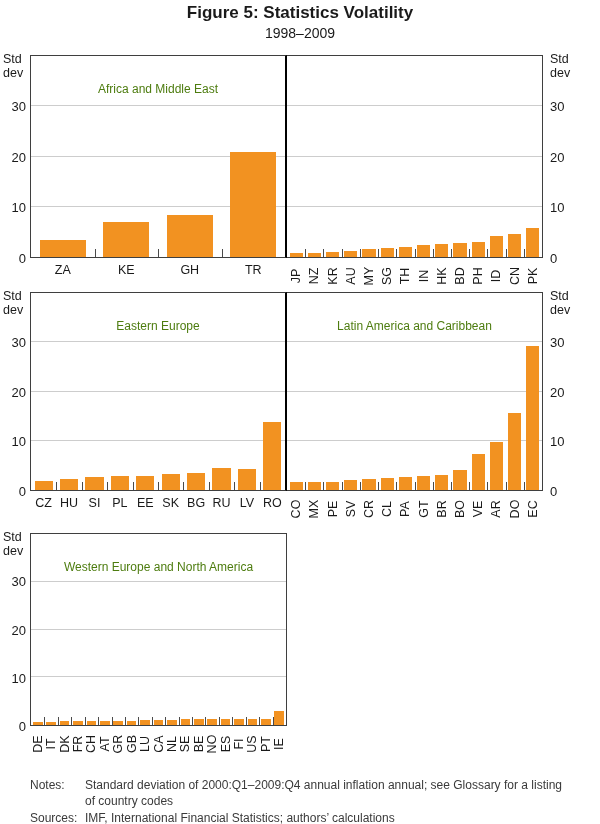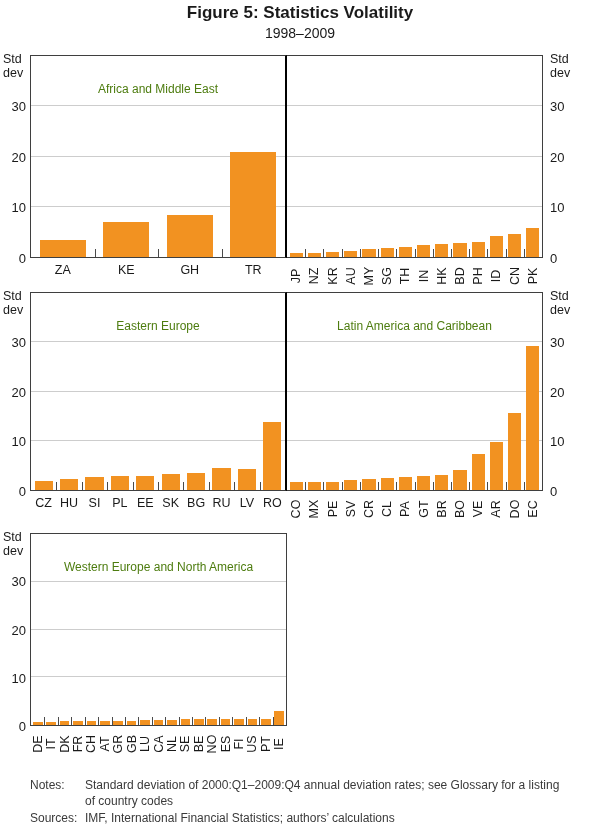--- a/index.html
+++ b/index.html
@@ -308,18 +308,18 @@
         <div class="xtick" style="left: 89.4737%;"></div>
         <div class="xlabel xlabel-r" style="left: 92.1053%;">PT</div>
         <div class="bar" style="left: 95.4737%; width: 3.78947%; height: 7.25%; background: rgb(242, 146, 33);"></div>
         <div class="xtick" style="left: 94.7368%;"></div>
         <div class="xlabel xlabel-r" style="left: 97.3684%;">IE</div>
       </div>
   </section>
 
   <footer class="notes">
     <div class="note-label">Notes:</div>
-    <div class="note-text">Standard deviation of 2000:Q1–2009:Q4 annual deviation rates; see Glossary for a listing of country codes</div>
+    <div class="note-text">Standard deviation of 2000:Q1–2009:Q4 annual inflation annual; see Glossary for a listing of country codes</div>
     <div class="note-label">Sources:</div>
     <div class="note-text">IMF, International Financial Statistics; authors’ calculations</div>
   </footer>
 
 </div>
 
 </body></html>

